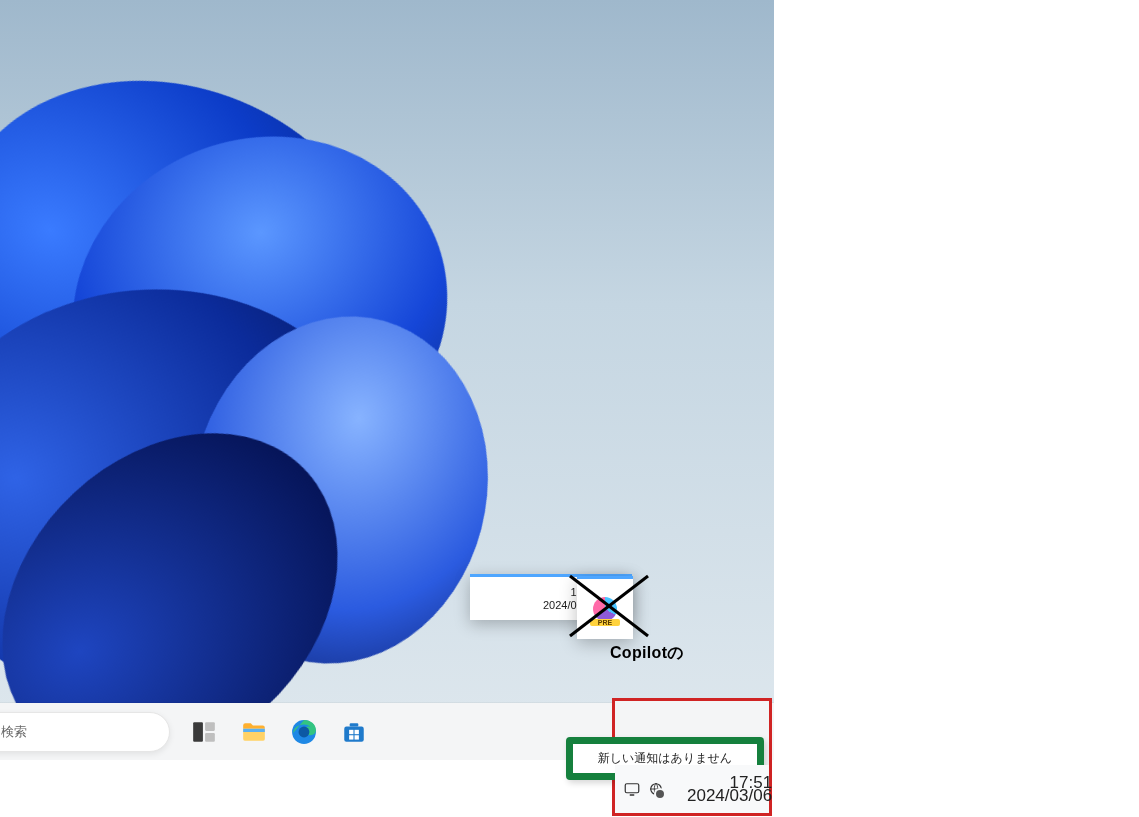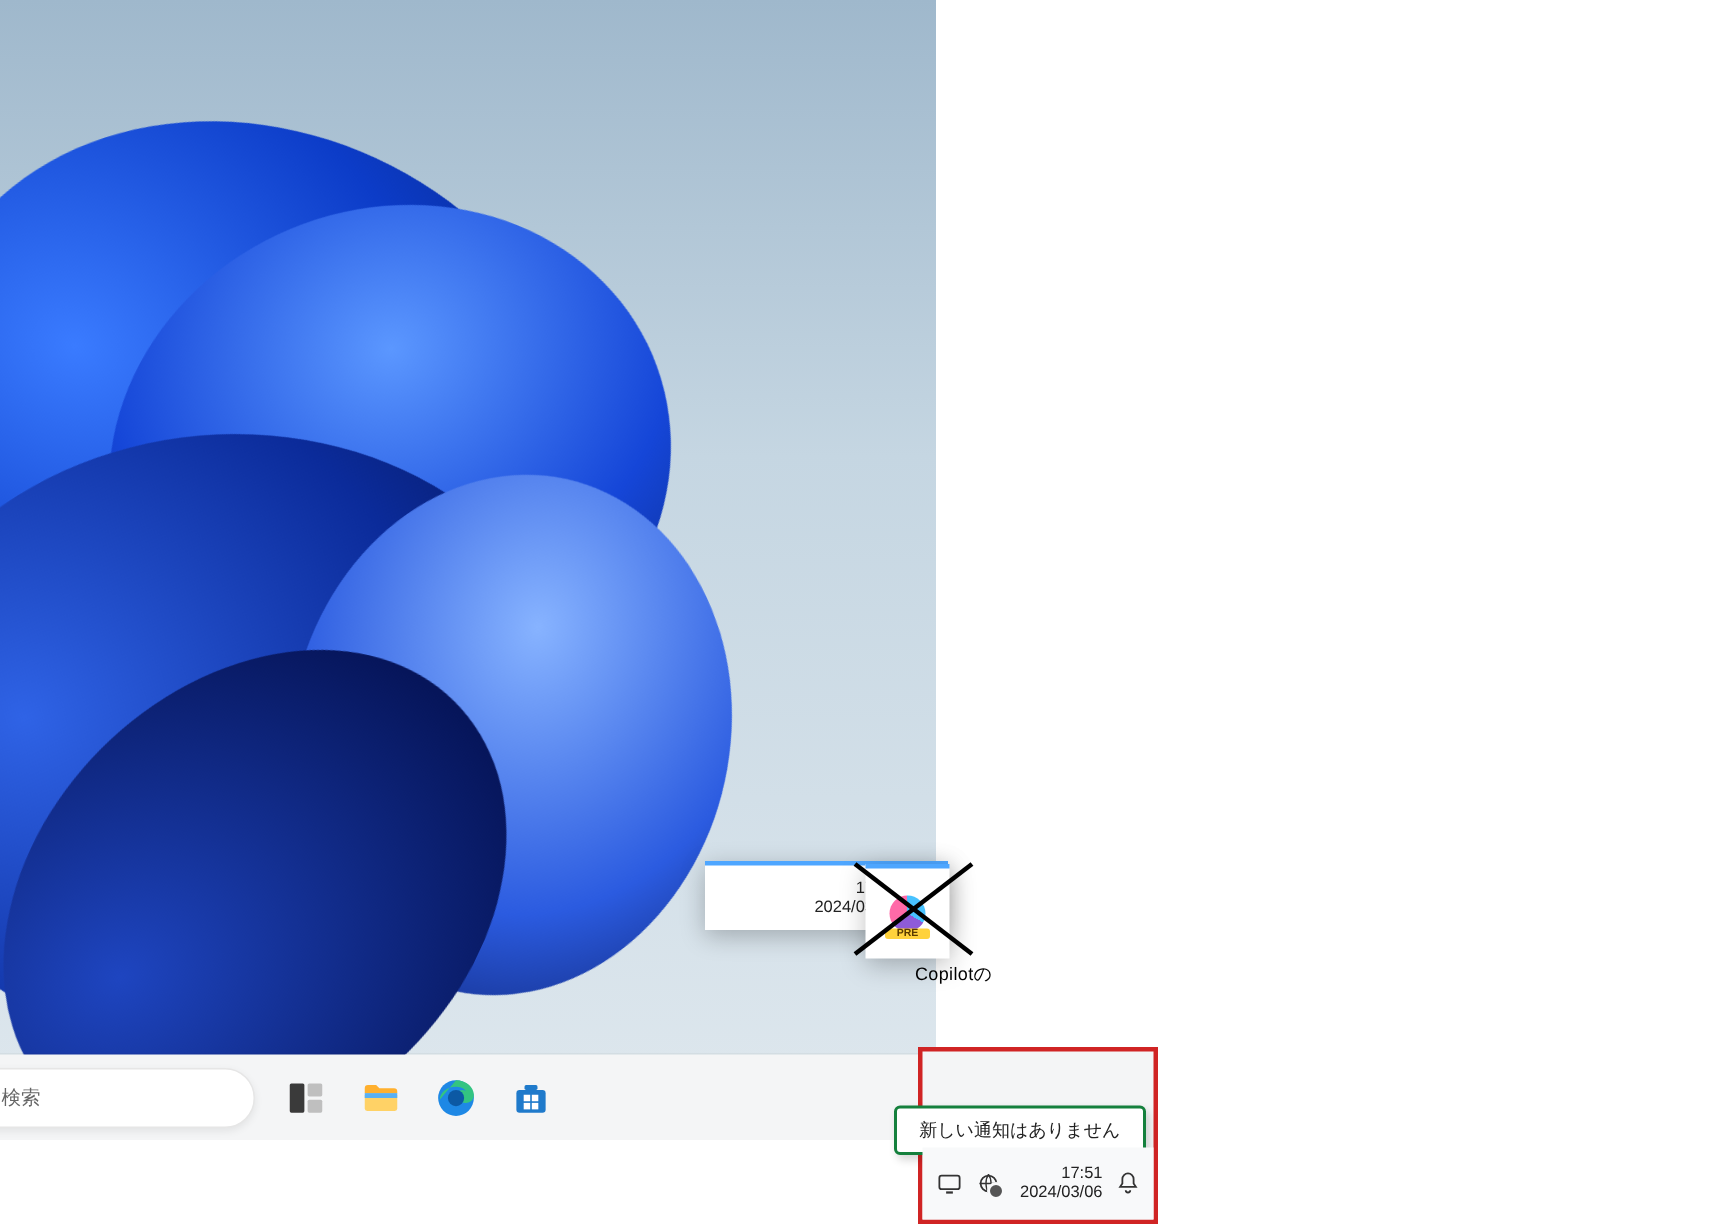--- a/index.html
+++ b/index.html
@@ -10,21 +10,21 @@
     background: #fff;
     font-family: "Segoe UI", "Yu Gothic UI", "Meiryo", sans-serif;
     overflow: hidden;
     position: relative;
   }
 
   
   .desktop {
     position: absolute;
     left: 0; top: 0;
-    width: 624px; height: 760px;
+    width: 774px; height: 760px;
     background: linear-gradient(180deg, #9FB8CC 0%, #C5D6E2 40%, #DFE8EE 100%);
     overflow: hidden;
   }
   .bloom {
     position: absolute;
     left: -120px; top: 30px;
     width: 720px; height: 720px;
   }
   .petal {
     position: absolute;
@@ -141,57 +141,57 @@
     position: absolute;
     left: 568px; top: 572px;
     width: 82px; height: 68px;
     pointer-events: none;
   }
 
   
   .anno {
     position: absolute;
     left: 610px; top: 640px;
-    font-size: 12px; color: #000; font-weight: 400;
+    font-size: 16px; color: #000; font-weight: 700;
     line-height: 1.6;
     letter-spacing: .02em;
   }
 
   
   .inset2 {
     position: absolute;
     left: 612px; top: 698px;
     width: 160px; height: 118px;
     border: 3px solid #D02424;
     box-sizing: border-box;
     background: #F4F5F6;
   }
   .tooltip {
     position: absolute;
     right: 5px; top: 36px;
     background: #FFFFFF;
-    border: 2px solid #15803d;
+    border: 7px solid #15803d;
     border-radius: 4px;
-    padding: 6px 15px;
+    padding: 6px 25px;
     font-size: 12px;
     color: #222;
     box-shadow: 2px 3px 6px rgba(0,0,0,.16);
     white-space: nowrap;
   }
   .inset2-bar {
     position: absolute;
     left:0; right:0; bottom:0;
     height: 48px;
     background:#F8F9FA;
     display:flex; align-items:center; justify-content:flex-start;
     padding: 0 8px; gap:6px;
   }
   .mini-icon { width:20px; height:20px; display:flex; align-items:center; justify-content:center; }
   .mini-icon svg{width:18px;height:18px;}
-  .inset2 .dt { font-size:11px; margin-left:5px; }
+  .inset2 .dt { font-size:17px; margin-left:16px; }
   .inset2 .bell{ margin-left:2px;}
 
   
   .no-net {
     position:relative;
   }
   .no-net::after{
     content:""; position:absolute; right:-1px; bottom:-1px;
     width:8px;height:8px;border-radius:50%;
     background:#555; border:2px solid #F8F9FA;

